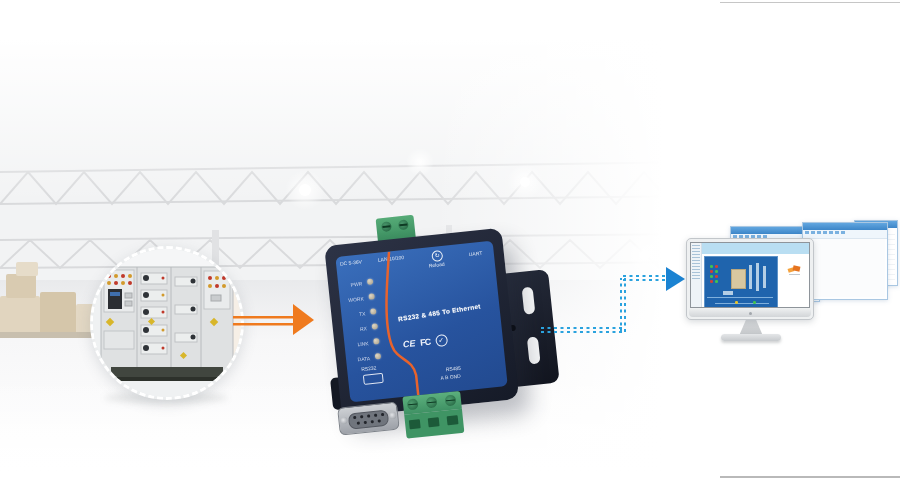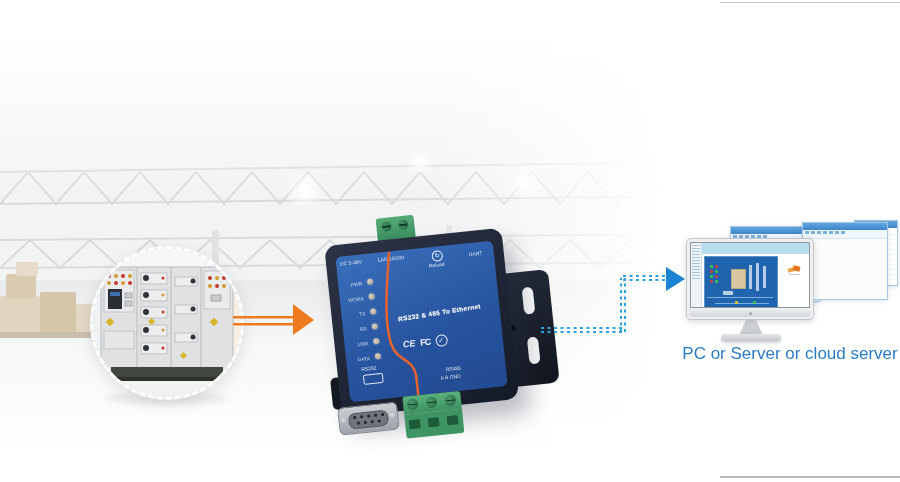--- a/index.html
+++ b/index.html
@@ -414,16 +414,15 @@
         <div class="logo-squig">
           <b style="left:1px;top:3px;width:6px;height:4px;background:#f5a23c;transform:rotate(-18deg)"></b>
           <b style="left:6px;top:1px;width:7px;height:5px;background:#e5731f;transform:rotate(12deg)"></b>
           <b style="left:2px;top:9px;width:11px;height:1px;background:#c3c9cf"></b>
         </div>
       </div>
       <div class="mon-chin"></div>
       <div class="mon-dot"></div>
     </div>
 
-    <div class="abs caption">PC or Server or cloud server</div>
   </div>
 
 </div>
 
 </body></html>

